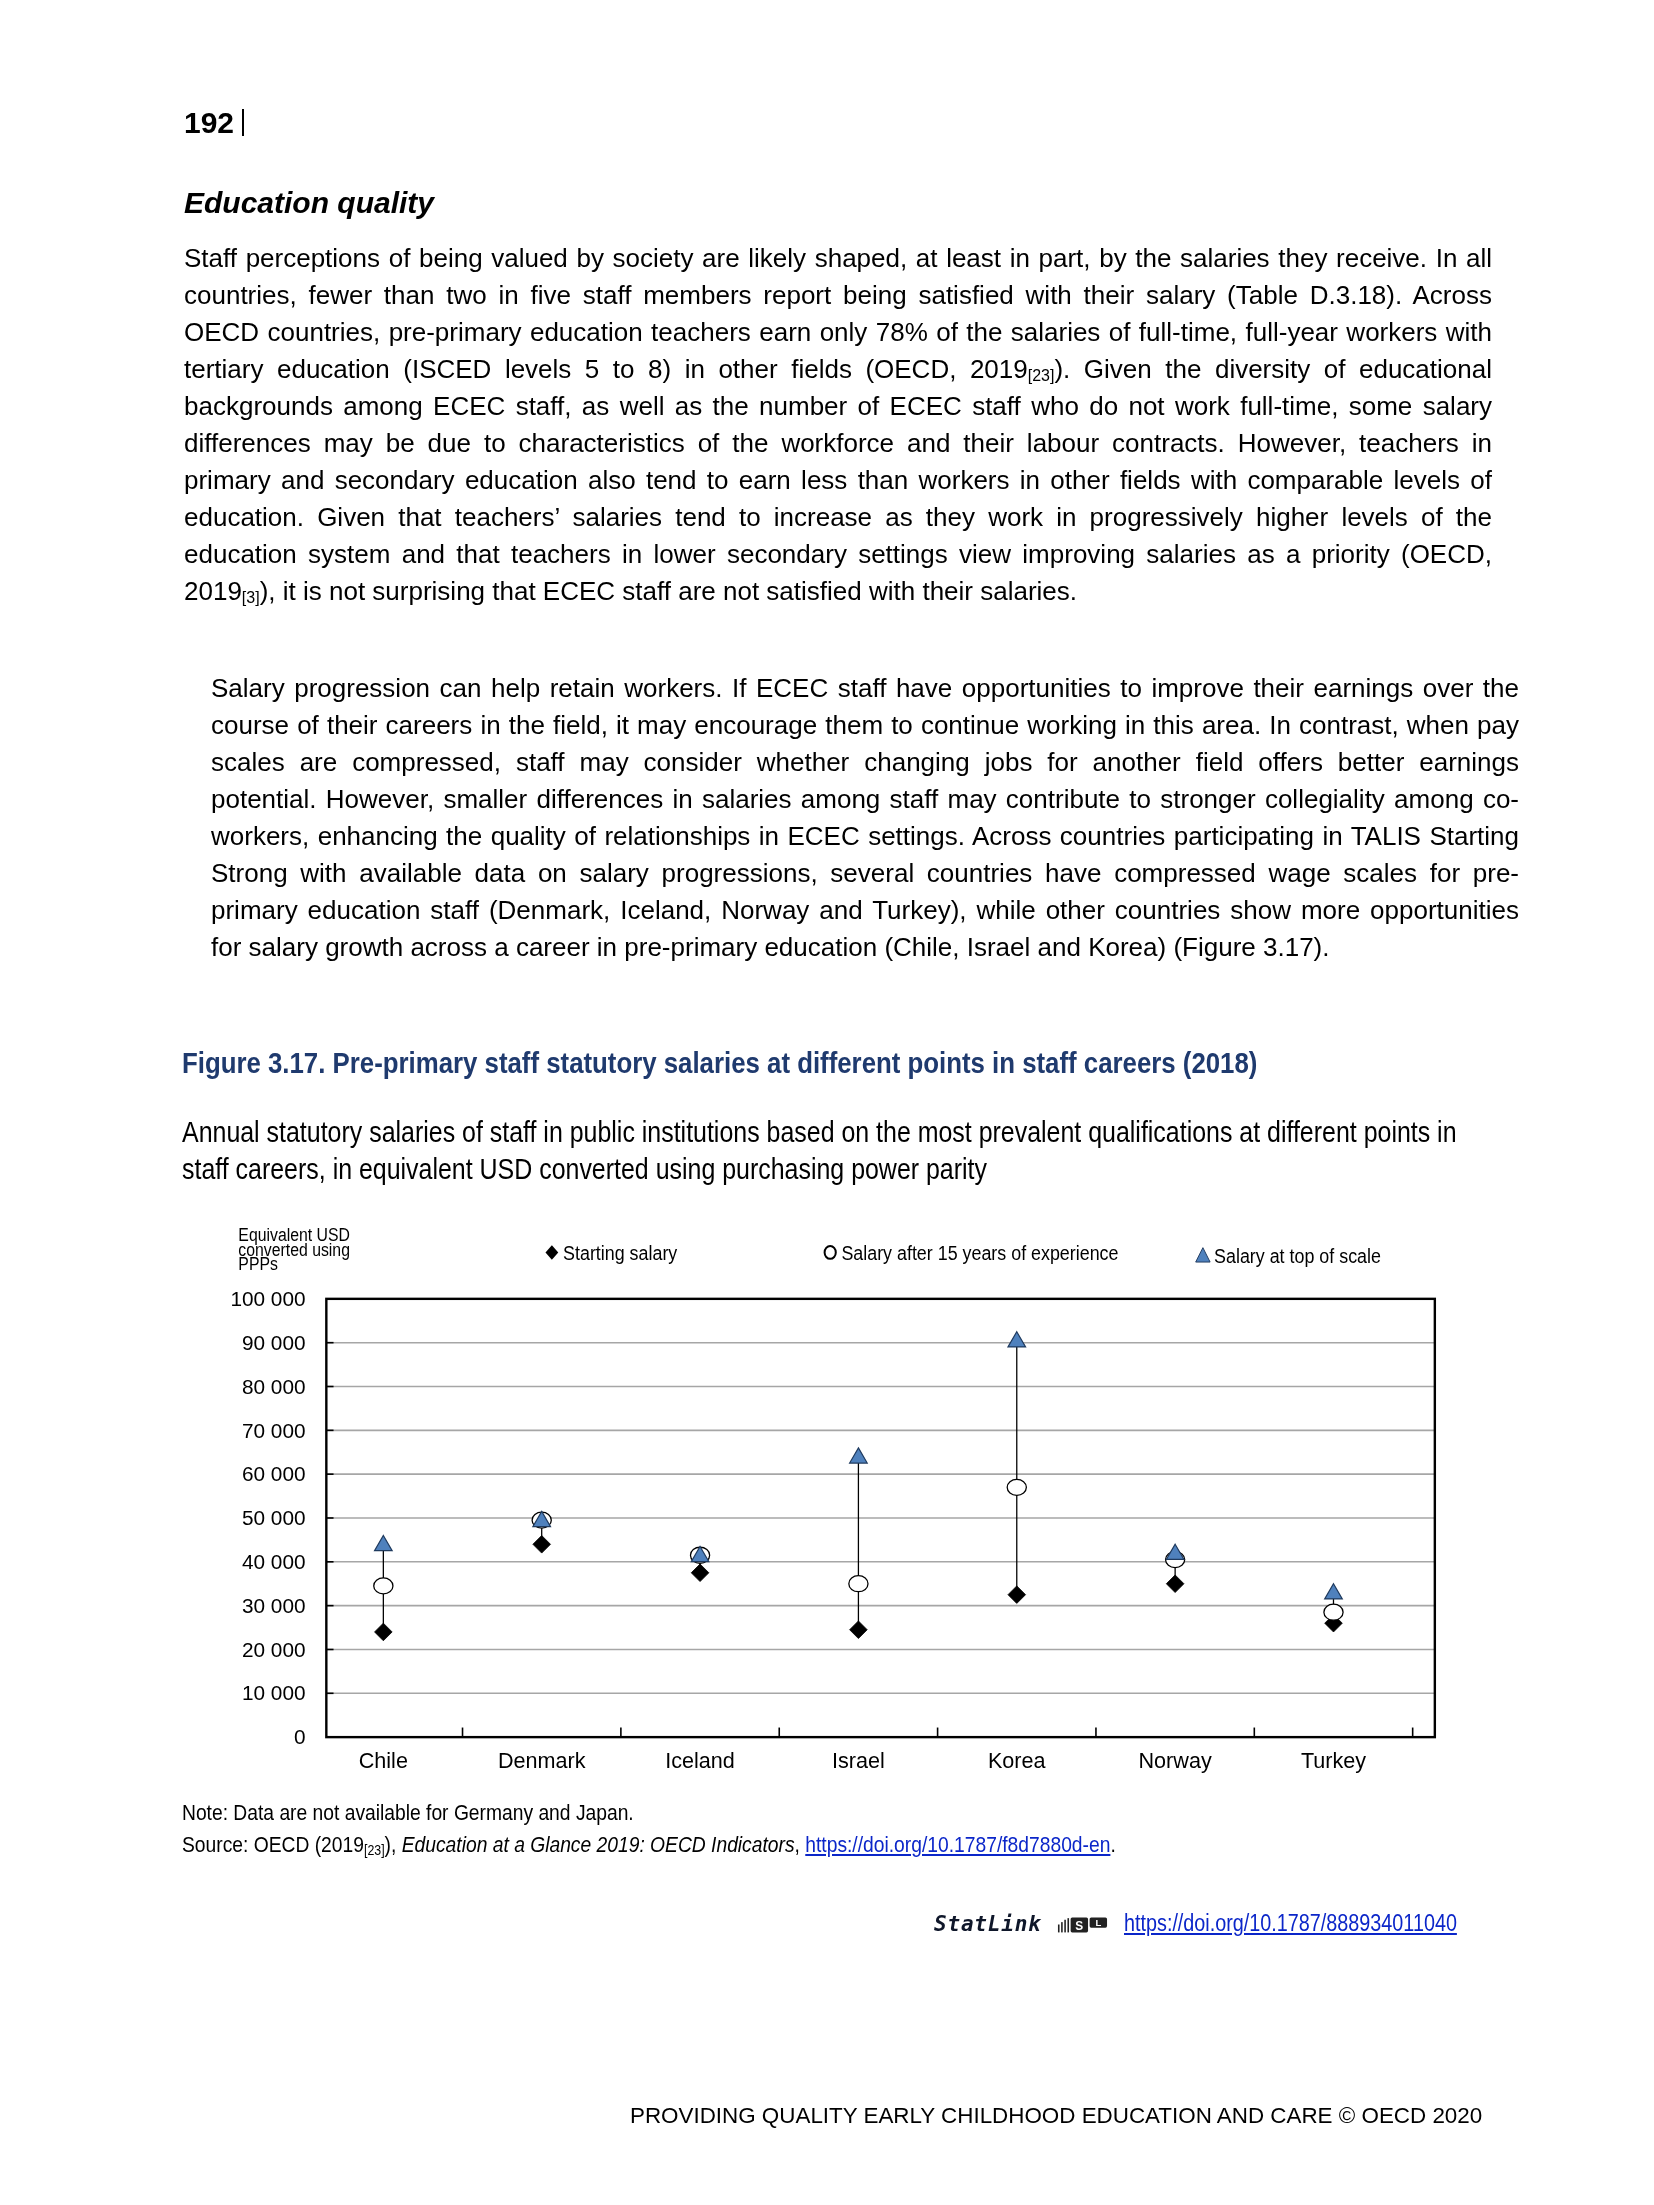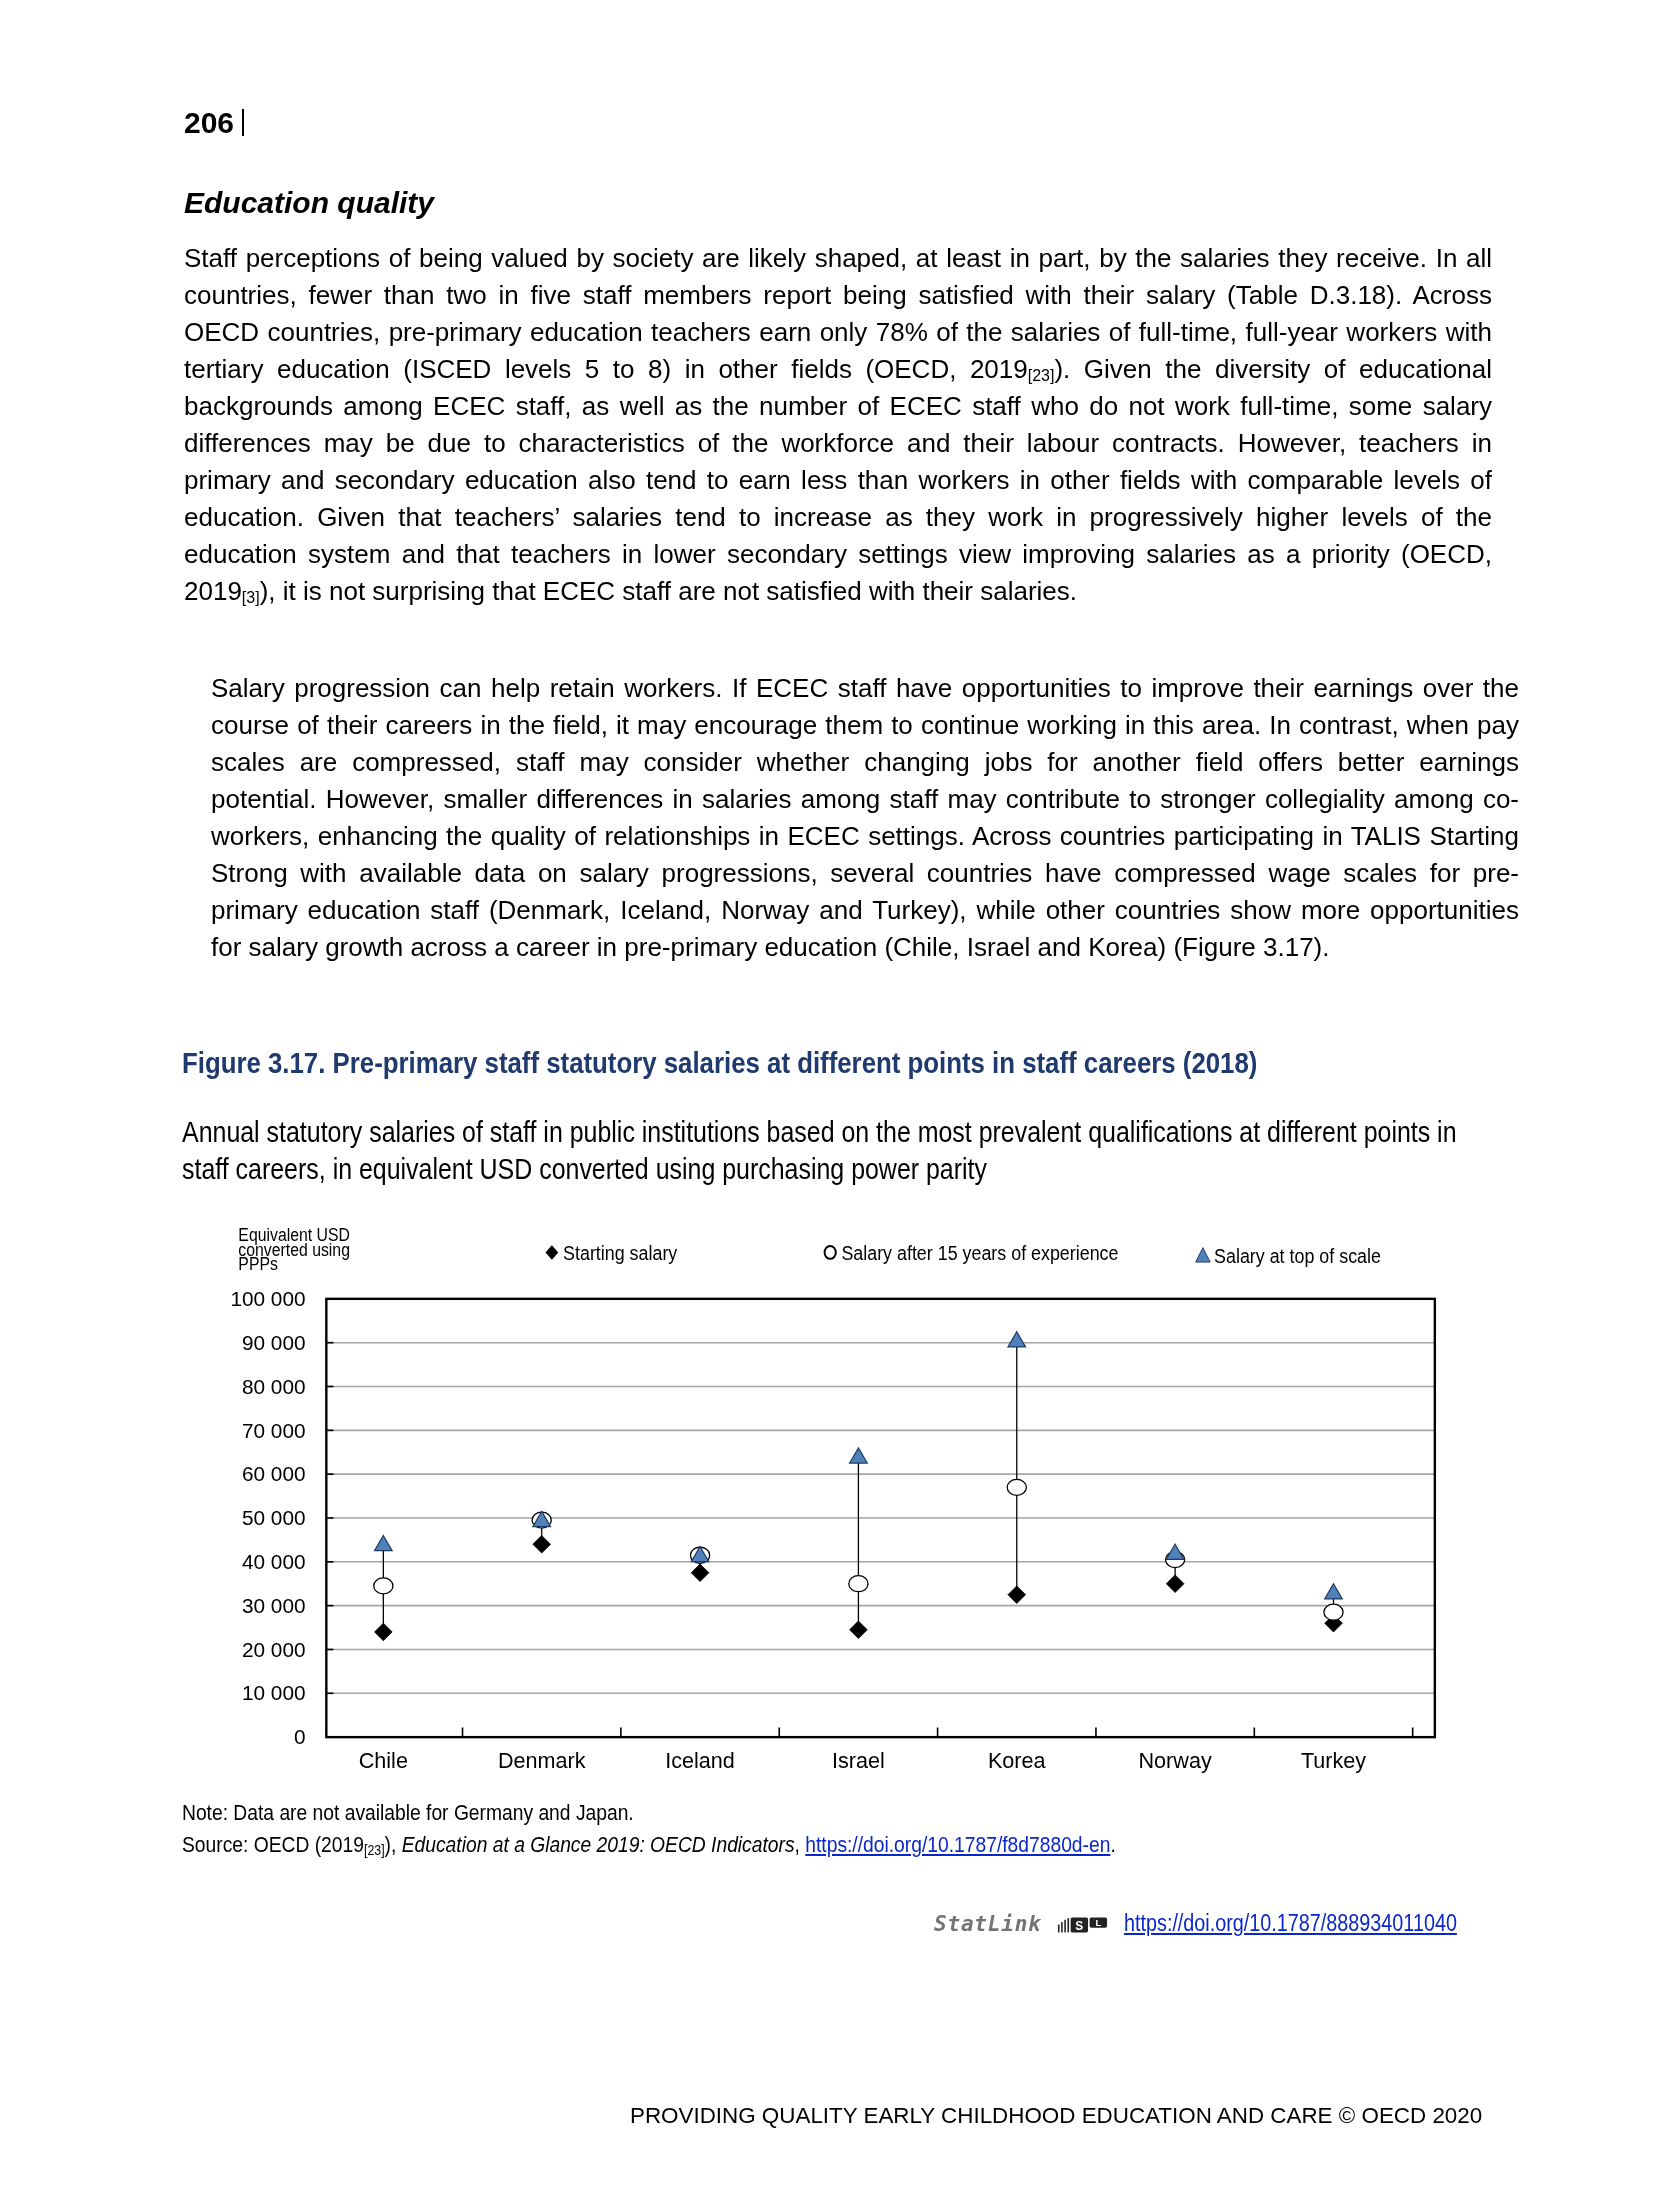--- a/index.html
+++ b/index.html
@@ -17,29 +17,29 @@
                transform:scaleX(0.86); transform-origin:left top; white-space:nowrap; }
   #fig-subtitle { left:182px; top:1114px; width:1520px; font-size:29px; line-height:37px;
                   transform:scaleX(0.86); transform-origin:left top; }
   #chart { left:0; top:0; }
   .note { left:182px; font-size:22.4px; transform:scaleX(0.86); transform-origin:left top; white-space:nowrap; }
   #note1 { top:1800px; }
   #note2 { top:1832px; }
   .note sub { font-size:14.4px; vertical-align:-3.2px; line-height:0; }
   a.link { color:#0b26c9; text-decoration:underline; }
   #statlink { left:934px; top:1910px; white-space:nowrap; }
-  #statlink .brand { font-family:"DejaVu Sans Mono", monospace; font-style:italic; font-size:21px; font-weight:bold; color:#737373; letter-spacing:0.8px; }
+  #statlink .brand { font-family:"DejaVu Sans Mono", monospace; font-style:italic; font-size:21px; font-weight:bold; color:#0f172a; letter-spacing:0.8px; }
   #statlink .slicon { display:inline-block; vertical-align:-3.2px; margin:0 11.2px 0 11.2px; }
   #statlink .url { font-size:23px; display:inline-block; transform:scaleX(0.86); transform-origin:left center; }
   #footer { left:630px; top:2103px; font-size:22.4px; white-space:nowrap; }
 </style>
 </head>
 <body>
 
-<div id="page-num" class="abs"><span>206</span><span class="bar"></span></div>
+<div id="page-num" class="abs"><span>192</span><span class="bar"></span></div>
 
 <div id="section-heading" class="abs">Education quality</div>
 
 <div id="para1" class="abs para"><span>Staff perceptions of being valued by society are likely shaped, at least in part, by the salaries they receive. In all countries, fewer than two in five staff members report being satisfied with their salary (Table D.3.18). Across OECD countries, pre-primary education teachers earn only 78% of the salaries of full-time, full-year workers with tertiary education (ISCED levels 5 to 8) in other fields (OECD, 2019</span><sub>[23]</sub><span>). Given the diversity of educational backgrounds among ECEC staff, as well as the number of ECEC staff who do not work full-time, some salary differences may be due to characteristics of the workforce and their labour contracts. However, teachers in primary and secondary education also tend to earn less than workers in other fields with comparable levels of education. Given that teachers’ salaries tend to increase as they work in progressively higher levels of the education system and that teachers in lower secondary settings view improving salaries as a priority (OECD, 2019</span><sub>[3]</sub><span>), it is not surprising that ECEC staff are not satisfied with their salaries.</span></div>
 
 <div id="para2" class="abs para">Salary progression can help retain workers. If ECEC staff have opportunities to improve their earnings over the course of their careers in the field, it may encourage them to continue working in this area. In contrast, when pay scales are compressed, staff may consider whether changing jobs for another field offers better earnings potential. However, smaller differences in salaries among staff may contribute to stronger collegiality among co-workers, enhancing the quality of relationships in ECEC settings. Across countries participating in TALIS Starting Strong with available data on salary progressions, several countries have compressed wage scales for pre-primary education staff (Denmark, Iceland, Norway and Turkey), while other countries show more opportunities for salary growth across a career in pre-primary education (Chile, Israel and Korea) (Figure 3.17).</div>
 
 <div id="fig-title" class="abs">Figure 3.17. Pre-primary staff statutory salaries at different points in staff careers (2018)</div>
 <div id="fig-subtitle" class="abs">Annual statutory salaries of staff in public institutions based on the most prevalent qualifications at different points in staff careers, in equivalent USD converted using purchasing power parity</div>
 

